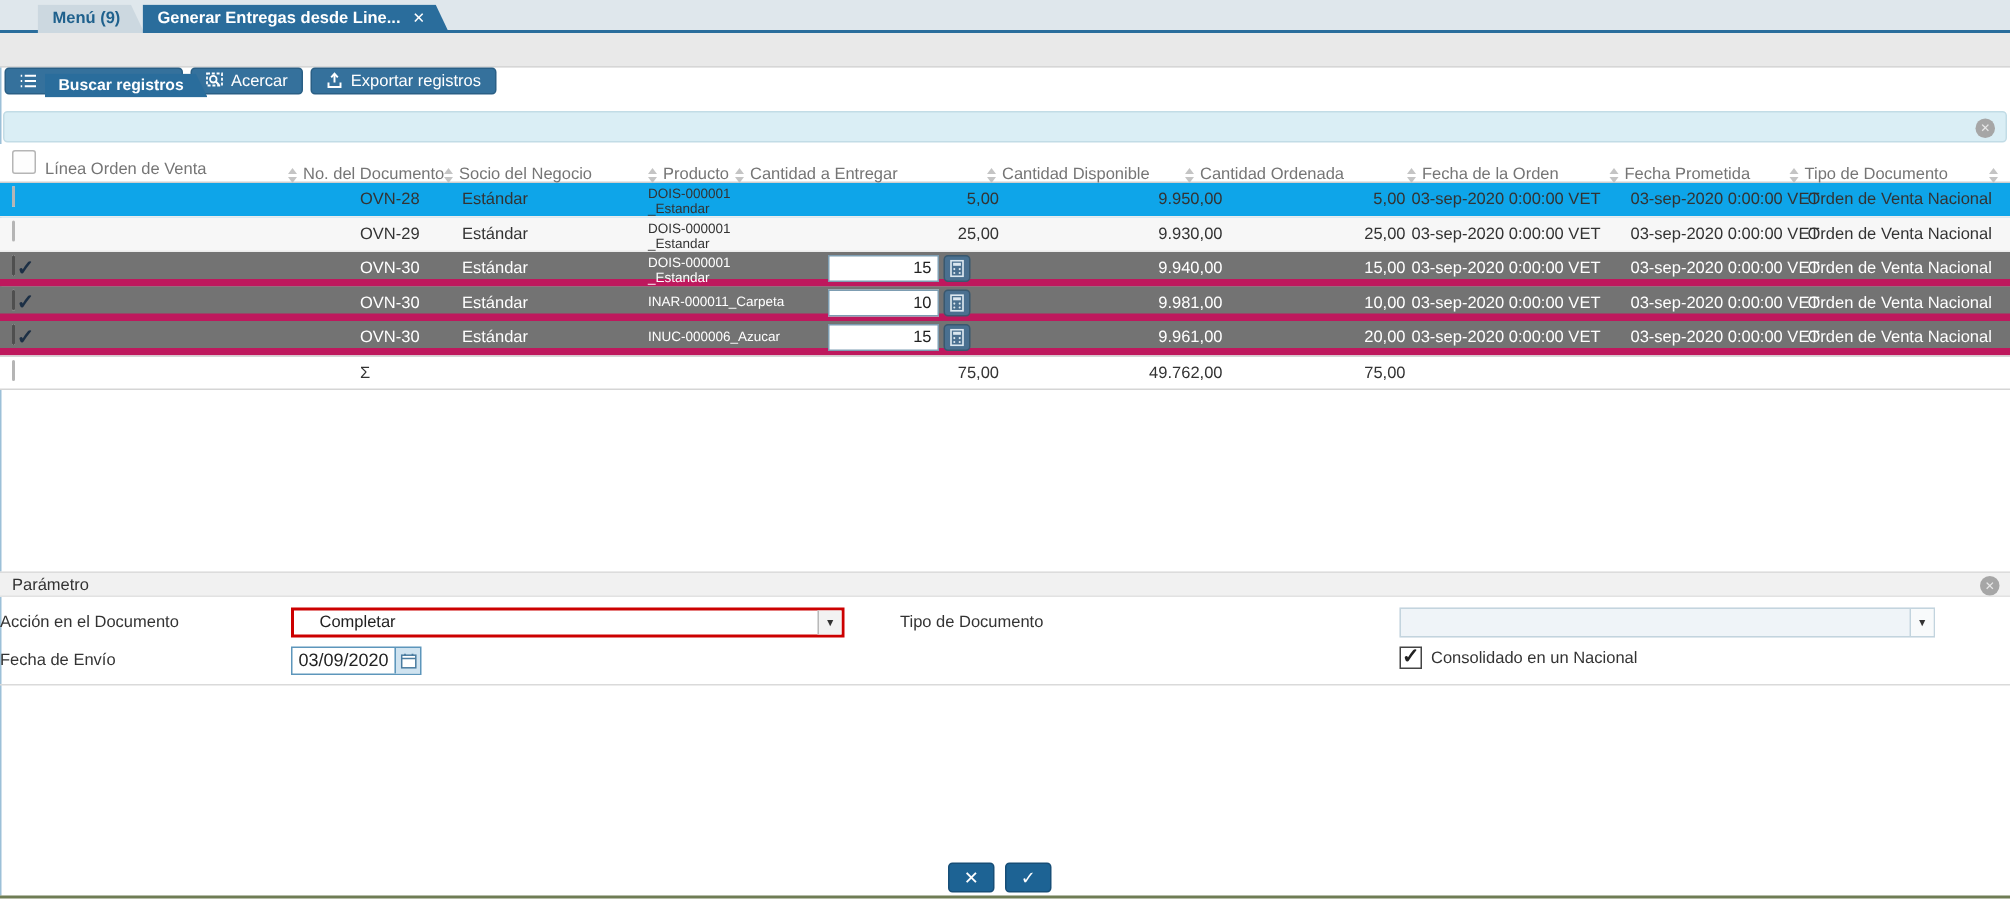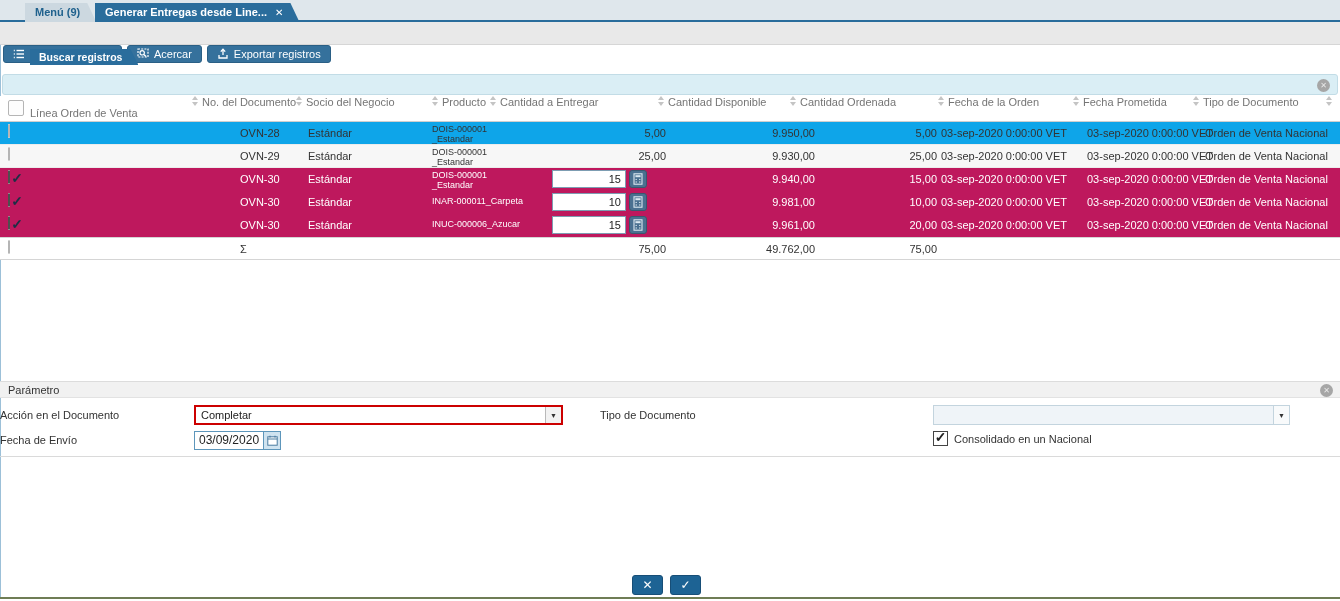--- a/index.html
+++ b/index.html
@@ -26,31 +26,31 @@
             font-weight:bold; font-size:10.5px; padding:0 16px 0 9px;
             clip-path:polygon(0 0, calc(100% - 8px) 0, 100% 100%, 0 100%); }
   .content-edge { position:absolute; left:0; top:45px; height:552px; width:1px; background:#9cc0d8; }
   
   .filterbar { position:absolute; left:2px; right:2px; top:74px; height:21px; background:#daeef5;
                border:1px solid #c2dce6; border-radius:3px; }
   .circle-btn { position:absolute; right:7px; top:4px; width:13px; height:13px; border-radius:50%; background:#a6a6a6;
                 color:#e8e8e8; font-size:8px; line-height:13px; text-align:center; cursor:pointer; }
   
   .thead { position:absolute; left:0; right:0; top:96px; height:26px; background:#fff; border-bottom:1px solid #cfcfcf; }
-  .hc { position:absolute; top:0; height:26px; display:flex; align-items:flex-start; gap:4px; color:#757575; white-space:nowrap; cursor:pointer; }
+  .hc { position:absolute; top:0; height:26px; display:flex; align-items:flex-end; gap:4px; color:#757575; white-space:nowrap; cursor:pointer; }
   .hc.linea { align-items:flex-end; padding-bottom:3px; cursor:default; }
   .sort { display:inline-flex; flex-direction:column; }
   .sort i { display:block; width:0; height:0; border-left:3px solid transparent; border-right:3px solid transparent; }
   .sort .up { border-bottom:4px solid #c4c4c4; margin-bottom:2px; }
   .sort .dn { border-top:4px solid #c4c4c4; }
   
   .tbody { position:absolute; left:0; right:0; top:122px; }
   .row { position:relative; height:23px; background:#0ea5e9; border-bottom:1px solid #ececec; }
   .row.alt { background:#f7f7f7; }
-  .row.sel { background:#be185d; color:#fff; border-bottom:5px solid #be185d; }
+  .row.sel { background:#737373; color:#fff; border-bottom:5px solid #be185d; }
   .row.sum { background:#fff; border-top:1px solid #d5d5d5; border-bottom:1px solid #d5d5d5; }
   .cell { position:absolute; top:0; height:23px; line-height:22px; white-space:nowrap; }
   .c-cb   { left:8px;  top:3px; height:auto; line-height:normal; }
   .c-doc  { left:240px; width:120px; }
   .c-socio{ left:308px; width:110px; }
   .c-prod { left:432px; width:86px; line-height:10px; padding-top:2px; font-size:9px; }
   .c-prod span { display:block; }
   .c-entregar { left:540px; width:126px; text-align:right; }
   .c-qty  { left:518px; top:2px; display:flex; align-items:flex-end; gap:3px; height:auto; line-height:normal;margin-left:34px; }
   .qty-input { width:74px; height:18px; border:1px solid #7d9db2; font-family:"Liberation Sans",sans-serif;
@@ -70,21 +70,21 @@
   
   .param-head { position:absolute; left:0; right:0; top:381px; height:17px; background:#f1f1f1;
                 border-top:1px solid #dcdcdc; border-bottom:1px solid #e2e2e2; line-height:16px; padding-left:8px; color:#333; }
   .param-head .circle-btn { top:2px; }
   .plabel { position:absolute; line-height:20px; color:#333; }
   .pl-accion { left:0; width:190px; top:405px; }
   .pl-fecha  { left:0; width:190px; top:431px; height:19px; line-height:19px; }
   .pl-tipo   { left:600px; width:300px; top:405px; }
   .combo { position:absolute; height:20px; background:#fff; display:flex; align-items:stretch; }
   .combo-accion { left:194px; top:405px; width:369px; border:2px solid #cc0000; }
-  .combo-text { flex:1; line-height:16px; padding-left:5px; color:#222; }
+  .combo-text { flex:1; line-height:16px; padding-left:5px; color:#222;margin-left:12px; }
   .combo-arrow { width:16px; background:#f2f2f2; border-left:1px solid #b9b9b9; display:flex; align-items:center;
                  justify-content:center; font-size:7px; color:#333; cursor:pointer; }
   .combo-tipo { left:933px; top:405px; width:357px; background:#eff4f8; border:1px solid #c3d4de; }
   .combo-tipo .combo-text { line-height:18px; }
   .combo-tipo .combo-arrow { background:#f8fafb; border-left:1px solid #c3d4de; }
   .date-field { position:absolute; left:194px; top:431px; width:87px; height:19px; border:1px solid #5d96bb;
                 display:flex; align-items:stretch; background:#fff; }
   .date-text { flex:1; font-size:12px; line-height:17px; padding-left:4px; color:#222; }
   .cal-btn { width:17px; background:#cfe3f0; border-left:1px solid #5d96bb; display:flex; align-items:center;
              justify-content:center; cursor:pointer; }

